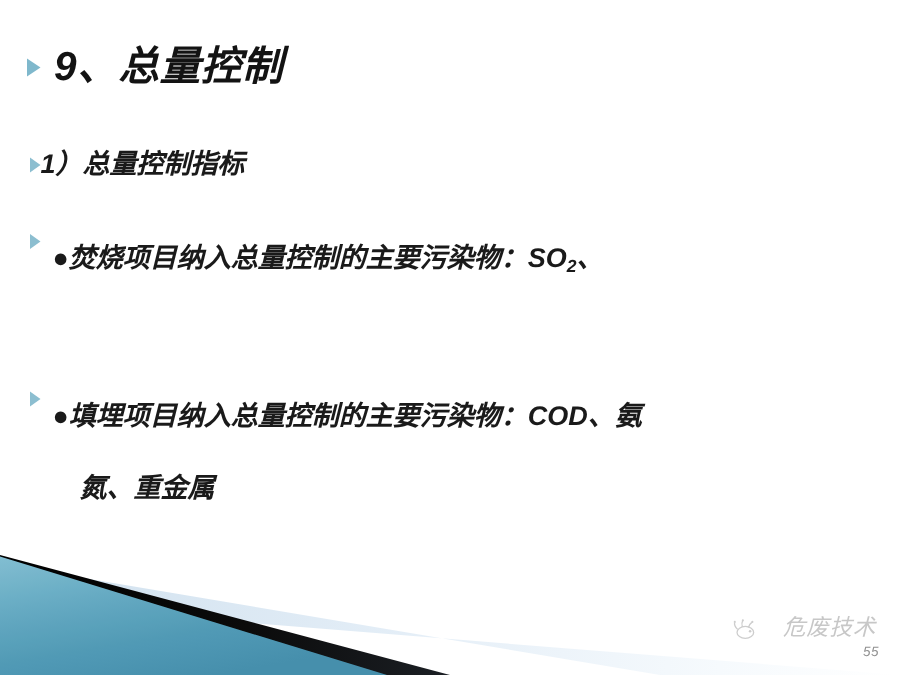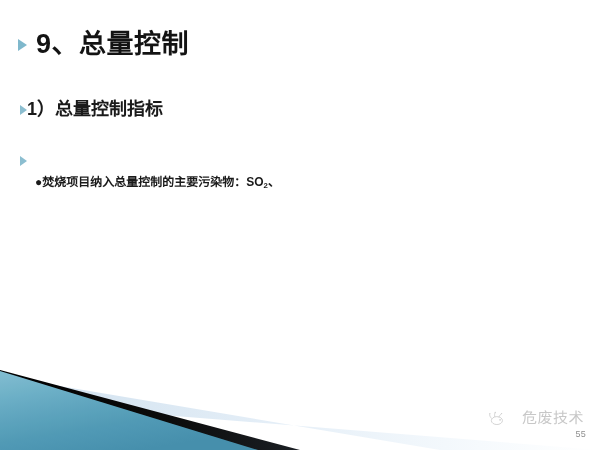--- a/index.html
+++ b/index.html
@@ -11,20 +11,21 @@
   body {
     font-family: "Liberation Sans", "DejaVu Sans", sans-serif;
   }
 
   .slide {
     position: relative;
     width: 600px;
     height: 450px;
     background: #ffffff;
     overflow: hidden;
+    font-style: italic;
   }
 
   
   .deco-layer {
     position: absolute;
     left: 0;
     bottom: 0;
     width: 600px;
     height: 110px;
     pointer-events: none;
@@ -89,24 +90,24 @@
     width: 562px;
   }
   .para-1 { top: 148px; }
   .para-2 { top: 253px; }
 
   .para .tri {
     margin-top: 8px;
   }
 
   .para-body {
-    font-size: 12px;
+    font-size: 18px;
     font-weight: bold;
     color: #1a1a1a;
-    line-height: 68px;
+    line-height: 48px;
   }
   .para-line {
     white-space: nowrap;
   }
   .para-line.indent {
     padding-left: 18px;
   }
   sub {
     font-size: 0.65em;
     vertical-align: baseline;
@@ -191,20 +192,27 @@
     <span class="sub-text">1）总量控制指标</span>
   </div>
 
   <div class="para para-1">
     <span class="tri small"></span>
     <div class="para-body">
       <div class="para-line"><span>●</span><span>焚烧项目纳入总量控制的主要污染物：SO</span><sub>2</sub><span>、</span></div>
     </div>
   </div>
 
+  <div class="para para-2">
+    <span class="tri small"></span>
+    <div class="para-body">
+      <div class="para-line">●填埋项目纳入总量控制的主要污染物：COD、氨</div>
+      <div class="para-line indent">氮、重金属</div>
+    </div>
+  </div>
 
   <div class="watermark">
     <svg class="wm-logo" viewBox="0 0 24 20">
       <g fill="none" stroke="#8a8a8a" stroke-width="1.1">
         <ellipse cx="12.5" cy="12" rx="7" ry="5"></ellipse>
         <path d="M6 9.5 C4 7.5 3 5.5 3.5 3.8"></path>
         <path d="M10 7.5 C9.4 5.4 9.4 3.6 10.2 2.3"></path>
         <path d="M15 8 C15.6 6 16.8 4.4 18 3.6"></path>
       </g>
       <circle cx="16.5" cy="11" r="1.1" fill="#8a8a8a"></circle>

